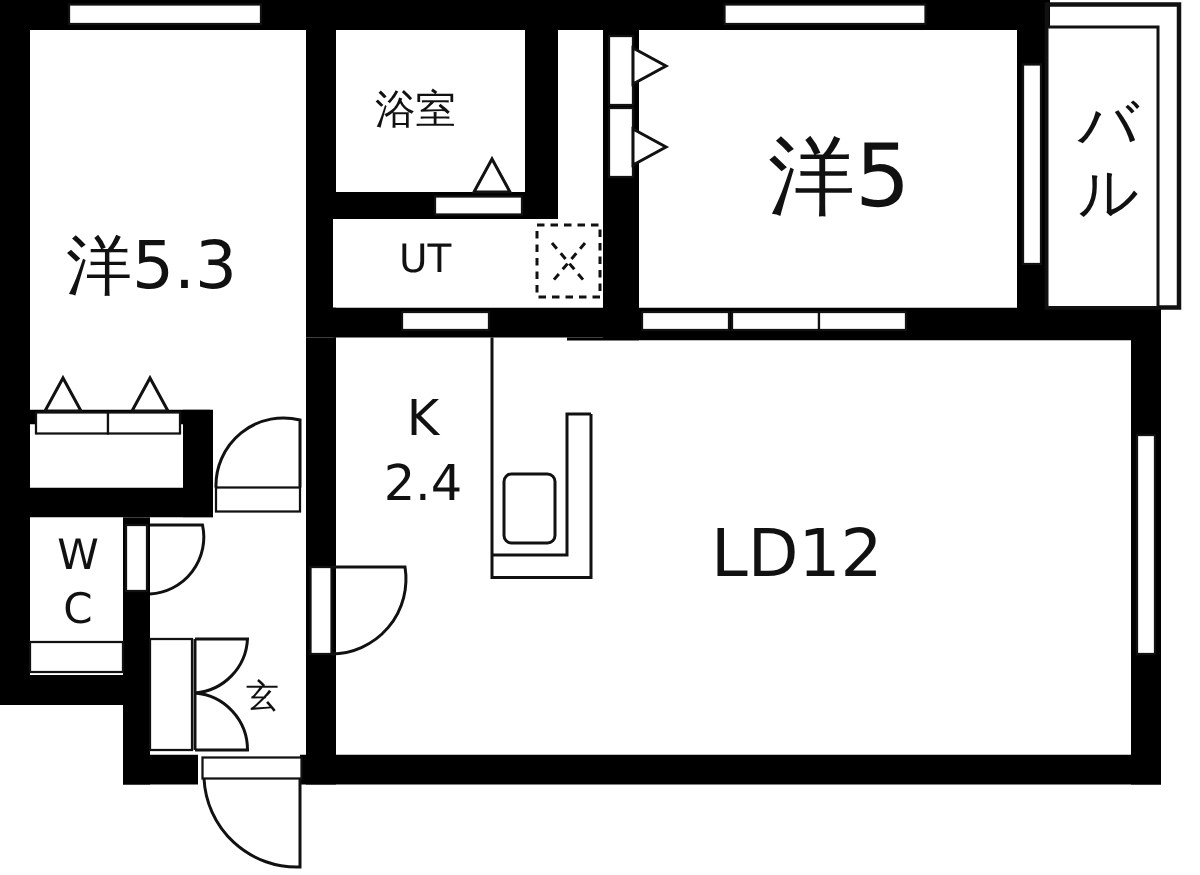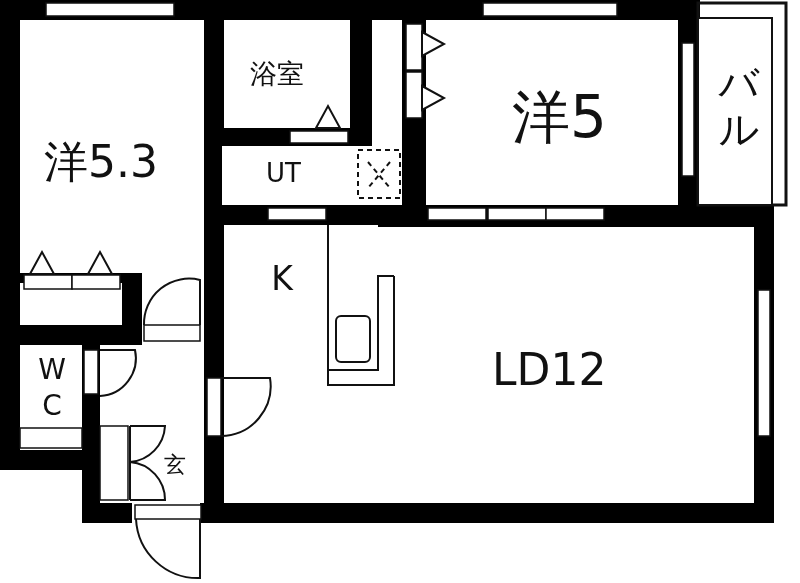--- a/index.html
+++ b/index.html
@@ -1,25 +1,25 @@
 <!DOCTYPE html>
 <html><head>
 <meta charset="utf-8">
 <style>
   html, body { margin: 0; padding: 0; background: #ffffff; }
   body { width: 800px; height: 583px; overflow: hidden; position: relative; }
   svg { position: absolute; left: 0; top: 0; }
   .lbl { position: absolute; font-family: "DejaVu Sans", sans-serif; color: #111; line-height: 1; white-space: nowrap; }
-  .room-53 { left: 44px; top: 140px; font-size: 44px; }
+  .room-53 { left: 44px; top: 156px; font-size: 44px; }
   .room-bath { left: 250px; top: 60px; font-size: 27px; }
   .room-ut { left: 266px; top: 160px; font-size: 26px; }
   .room-5 { left: 512px; top: 88px; font-size: 58px; }
   .room-bal { left: 714px; top: 60px; font-size: 40px; width: 50px; text-align: center; line-height: 1.15; }
   .room-k { left: 252px; top: 258px; font-size: 33px; width: 60px; text-align: center; line-height: 1.3; }
-  .room-ld { left: 492px; top: 348px; font-size: 44px; }
+  .room-ld { left: 474px; top: 348px; font-size: 44px; }
   .room-wc { left: 26px; top: 352px; font-size: 28px; width: 52px; text-align: center; line-height: 1.3; }
   .room-genkan { left: 164px; top: 454px; font-size: 22px; }
 </style>
 </head>
 <body>
 
 <svg width="800" height="583" viewBox="0 0 800 583" xmlns="http://www.w3.org/2000/svg">
 
   <g fill="#000">
 
@@ -136,19 +136,20 @@
 <div class="lbl room-53">洋5.3</div>
 <div class="lbl room-bath">浴室</div>
 <div class="lbl room-ut">UT</div>
 <div class="lbl room-5">洋5</div>
 <div class="lbl room-bal">
   <div>バ</div>
   <div>ル</div>
 </div>
 <div class="lbl room-k">
   <div>K</div>
+  <div>2.4</div>
 </div>
 <div class="lbl room-ld">LD12</div>
 <div class="lbl room-wc">
   <div>W</div>
   <div>C</div>
 </div>
 <div class="lbl room-genkan">玄</div>
 
 </body></html>

